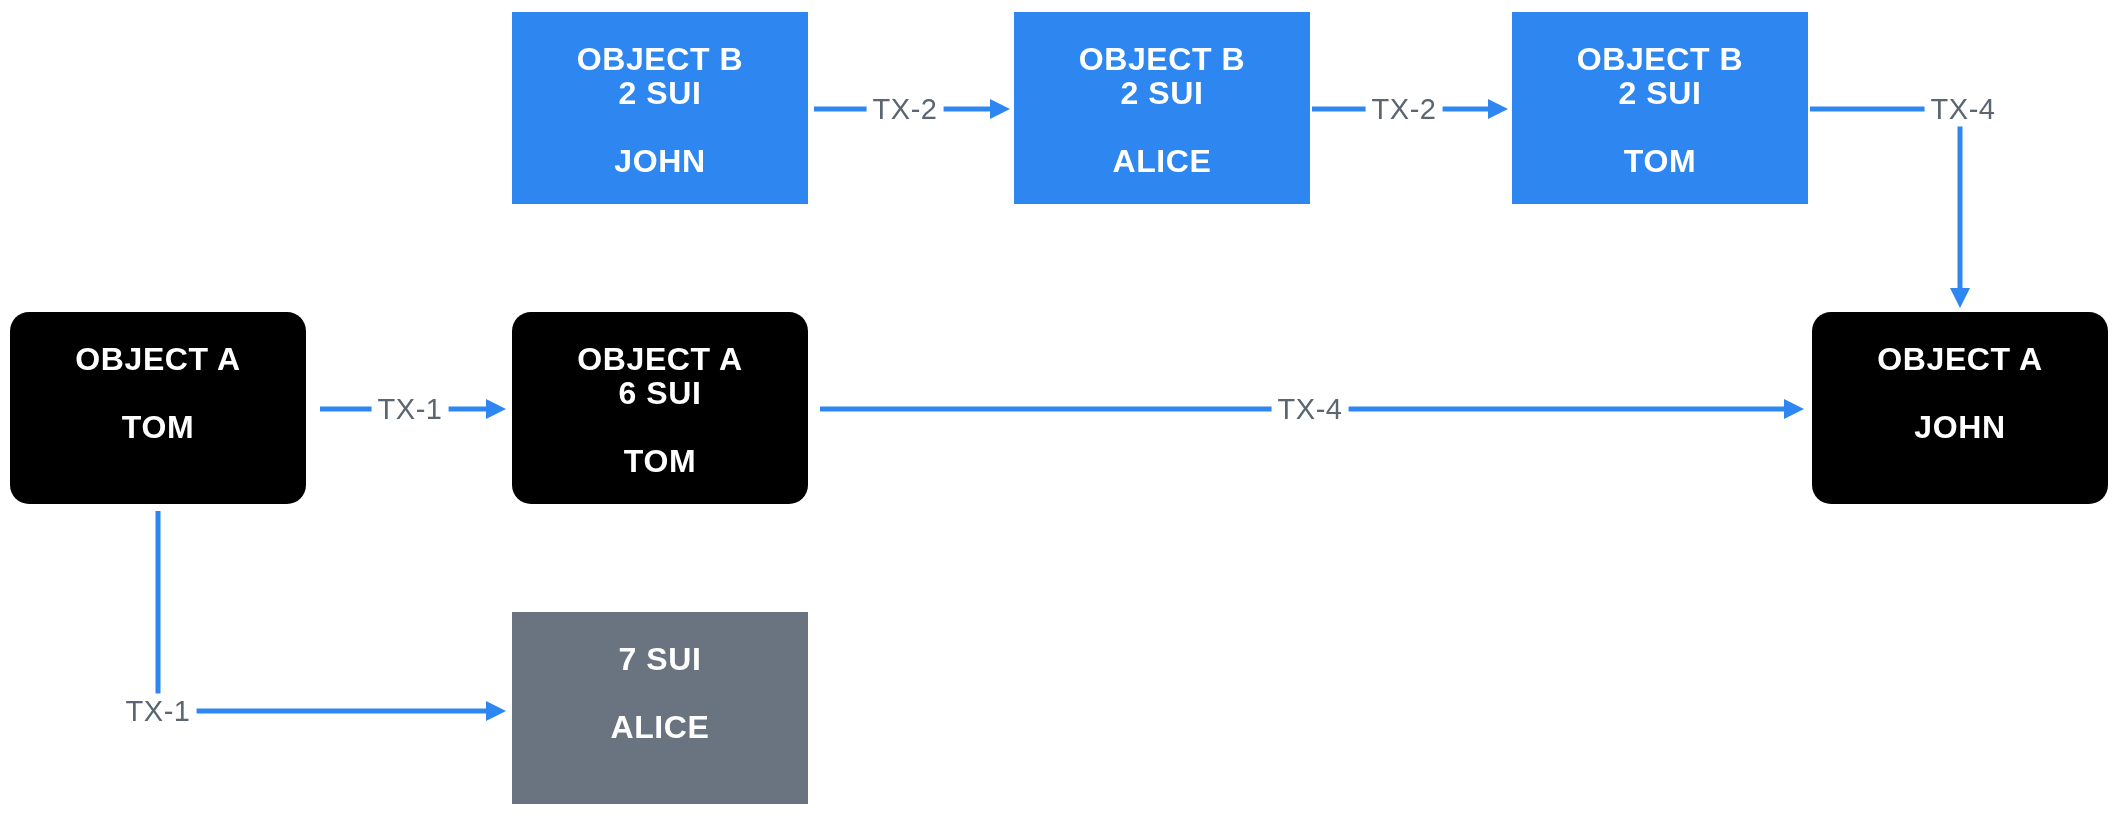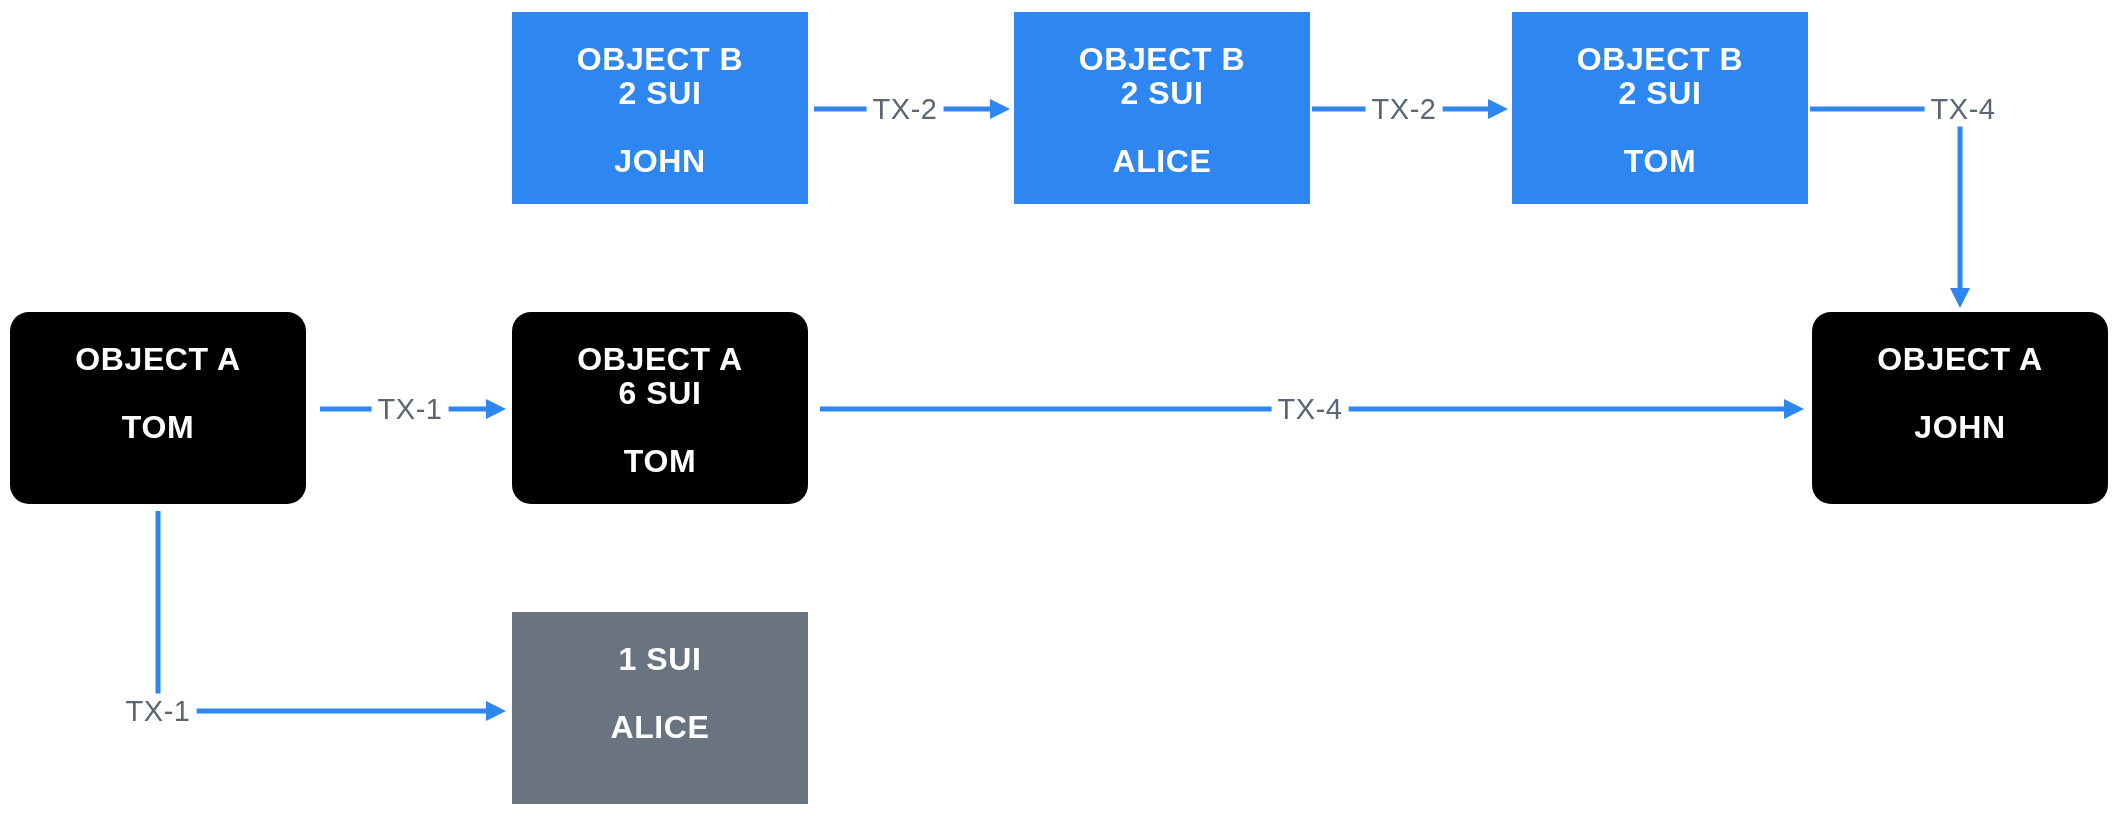--- a/index.html
+++ b/index.html
@@ -141,21 +141,21 @@
     <div class="line">TOM</div>
   </div>
 
   <div class="node black node-a3">
     <div class="line">OBJECT A</div>
     <div class="spacer"></div>
     <div class="line">JOHN</div>
   </div>
 
   <div class="node gray node-c1">
-    <div class="line">1 SUI</div>
+    <div class="line">7 SUI</div>
     <div class="spacer"></div>
     <div class="line">ALICE</div>
   </div>
 
   <div class="edge-label label-tx1-mid">TX-1</div>
   <div class="edge-label label-tx2">TX-2</div>
   <div class="edge-label label-tx3">TX-2</div>
   <div class="edge-label label-tx4-top">TX-4</div>
   <div class="edge-label label-tx4-mid">TX-4</div>
   <div class="edge-label label-tx1-bottom">TX-1</div>

